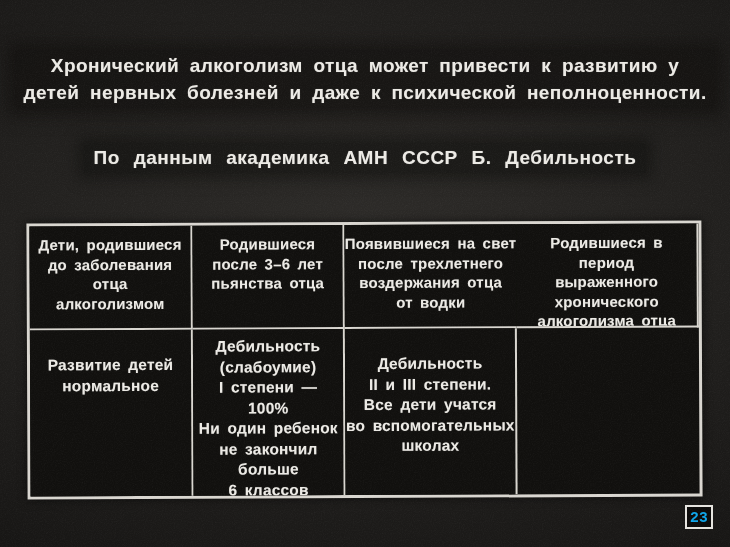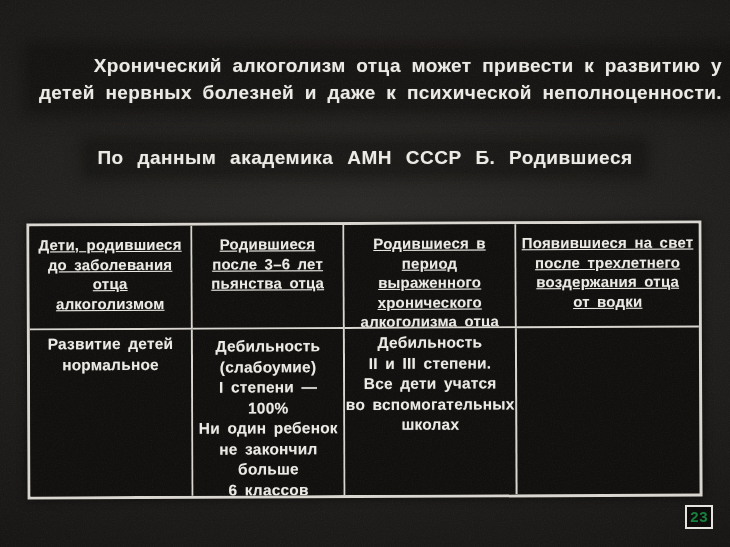--- a/index.html
+++ b/index.html
@@ -25,21 +25,21 @@
     pointer-events: none;
     z-index: 10;
   }
 
   
   .title {
     position: absolute;
     top: 50px;
     left: 0;
     width: 730px;
-    text-align: right;
+    text-align: center;
     z-index: 2;
   }
   .title .band {
     display: inline-block;
     background: rgba(14,13,11,0.55);
     box-shadow: 0 0 14px 8px rgba(14,13,11,0.55);
     padding: 2px 8px;
     font-size: 19px;
     font-weight: bold;
     line-height: 27px;
@@ -100,82 +100,81 @@
     font-weight: bold;
     white-space: pre-line;
     letter-spacing: 0.2px;
     word-spacing: 3px;
     text-shadow: 0 0 1px rgba(255,255,255,0.3);
   }
   .head .cell-text {
     padding-top: 9px;
     font-size: 15px;
     line-height: 19.5px;
-    text-decoration: underline;
   }
   .res .cell-text {
-    padding-top: 4px;
+    padding-top: 25px;
     font-size: 15.5px;
     line-height: 20.5px;
   }
   .res-c2 .cell-text { padding-top: 7px; }
 
   
   .frame-badge {
     position: absolute;
     right: 17px;
     bottom: 18px;
     border: 2px solid #e6e4df;
     background: #0c0b0a;
-    color: #15803d;
+    color: #0ea5e9;
     font-size: 15px;
     font-weight: bold;
     line-height: 17px;
     padding: 1px 3px 2px 3px;
     letter-spacing: 0.5px;
     z-index: 4;
   }
 </style>
 </head>
 <body>
 
 <div class="title">
   <span class="band">Хронический алкоголизм отца может привести к развитию у
 детей нервных болезней и даже к психической неполноценности.</span>
 </div>
 
 <div class="subtitle">
-  <span class="band">По данным академика АМН СССР Б. Родившиеся</span>
+  <span class="band">По данным академика АМН СССР Б. Дебильность</span>
 </div>
 
 <div class="data-table">
 
   <div class="cell head v-border h-border">
     <div class="cell-text">Дети, родившиеся
 до заболевания
 отца
 алкоголизмом</div>
   </div>
   <div class="cell head v-border h-border">
     <div class="cell-text">Родившиеся
 после 3–6 лет
 пьянства отца</div>
+  </div>
+  <div class="cell head h-border">
+    <div class="cell-text">Появившиеся на свет
+после трехлетнего
+воздержания отца
+от водки</div>
   </div>
   <div class="cell head v-border h-border">
     <div class="cell-text">Родившиеся в
 период
 выраженного
 хронического
 алкоголизма отца</div>
-  </div>
-  <div class="cell head h-border">
-    <div class="cell-text">Появившиеся на свет
-после трехлетнего
-воздержания отца
-от водки</div>
   </div>
 
   <div class="cell res v-border">
     <div class="cell-text">Развитие детей
 нормальное</div>
   </div>
   <div class="cell res res-c2 v-border">
     <div class="cell-text">Дебильность
 (слабоумие)
 I степени —

